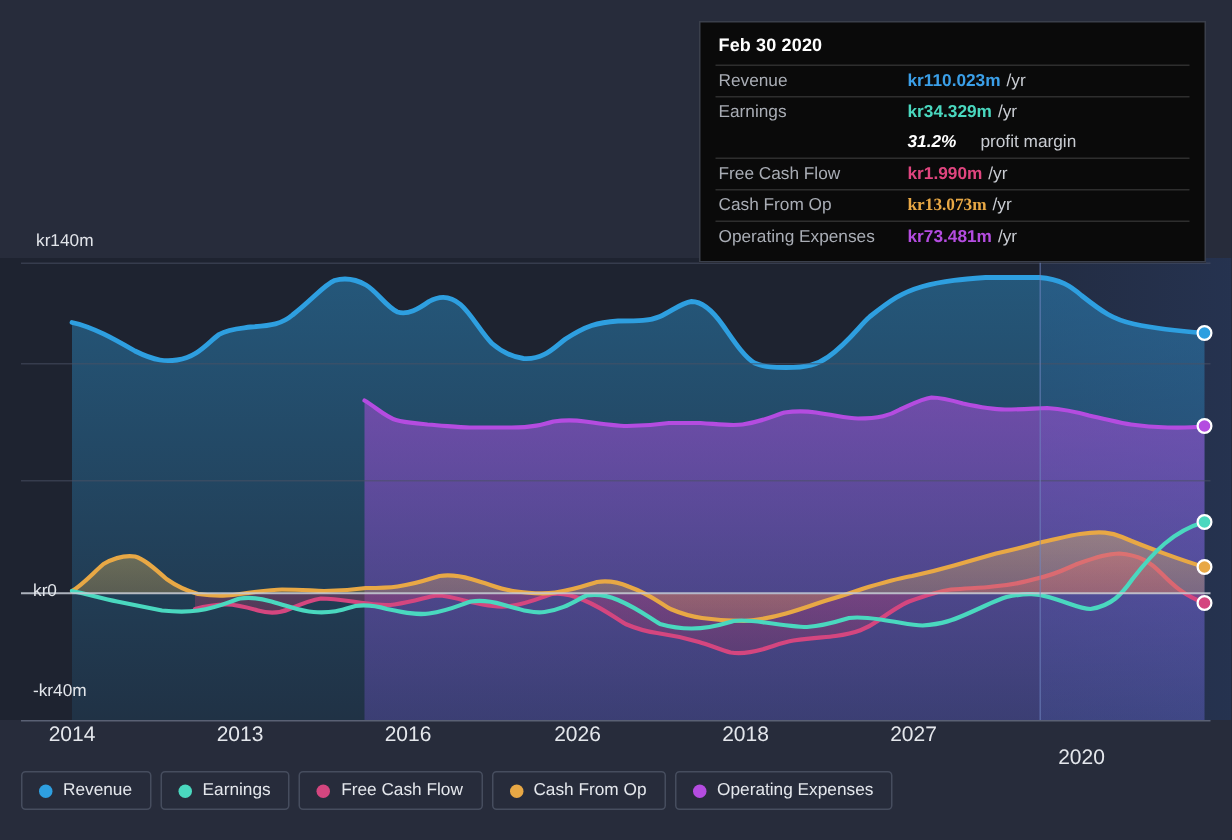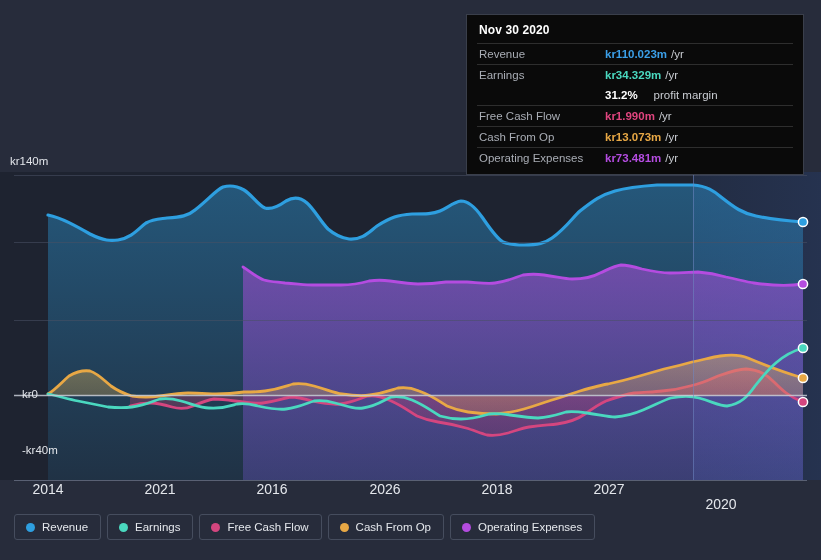--- a/index.html
+++ b/index.html
@@ -302,62 +302,62 @@
 
     <g>
       <circle cx="803" cy="222" r="4.6" fill="#2e9fe0" stroke="#ffffff" stroke-width="1.5"></circle>
       <circle cx="803" cy="284" r="4.6" fill="#b44ce0" stroke="#ffffff" stroke-width="1.5"></circle>
       <circle cx="803" cy="348" r="4.6" fill="#4ad8bf" stroke="#ffffff" stroke-width="1.5"></circle>
       <circle cx="803" cy="378" r="4.6" fill="#e8a845" stroke="#ffffff" stroke-width="1.5"></circle>
       <circle cx="803" cy="402" r="4.6" fill="#d4467f" stroke="#ffffff" stroke-width="1.5"></circle>
     </g>
   </svg>
 
-  <div class="axis-label" style="left:10px; top:155px;text-align:center;">kr140m</div>
+  <div class="axis-label" style="left:24px; top:155px;text-align:center;">kr140m</div>
   <div class="axis-label" style="left:22px; top:388px;">kr0</div>
-  <div class="axis-label" style="left:22px; top:444px;">-kr40m</div>
+  <div class="axis-label" style="left:22px; top:455px;">-kr40m</div>
 
   <div class="x-label" style="left:48px;  top:481px;">2014</div>
-  <div class="x-label" style="left:160px; top:481px;">2021</div>
+  <div class="x-label" style="left:160px; top:481px;">2013</div>
   <div class="x-label" style="left:272px; top:481px;">2016</div>
   <div class="x-label" style="left:385px; top:481px;">2026</div>
   <div class="x-label" style="left:497px; top:481px;">2018</div>
   <div class="x-label" style="left:609px; top:481px;">2027</div>
   <div class="x-label" style="left:721px; top:496px;">2020</div>
 
   <div id="tooltip">
-    <div class="tt-date">Nov 30 2020</div>
+    <div class="tt-date">Feb 30 2020</div>
 
     <div class="tt-row">
       <span class="tt-label">Revenue</span>
       <span class="tt-val" style="color:#3b9fe8;">kr110.023m</span>
       <span class="tt-unit">/yr</span>
     </div>
 
     <div class="tt-row">
       <span class="tt-label">Earnings</span>
       <span class="tt-val" style="color:#4ad8bf;">kr34.329m</span>
       <span class="tt-unit">/yr</span>
     </div>
 
     <div class="tt-row noline">
       <span class="tt-label"></span>
-      <span class="tt-val" style="color:#ffffff;">31.2%</span>
+      <span class="tt-val" style="color:#ffffff;font-style:italic;">31.2%</span>
       <span class="tt-sub">profit margin</span>
     </div>
 
     <div class="tt-row">
       <span class="tt-label">Free Cash Flow</span>
       <span class="tt-val" style="color:#e0457f;">kr1.990m</span>
       <span class="tt-unit">/yr</span>
     </div>
 
     <div class="tt-row">
       <span class="tt-label">Cash From Op</span>
-      <span class="tt-val" style="color:#e8a845;">kr13.073m</span>
+      <span class="tt-val" style="color:#e8a845;font-family:Liberation Serif, serif;">kr13.073m</span>
       <span class="tt-unit">/yr</span>
     </div>
 
     <div class="tt-row">
       <span class="tt-label">Operating Expenses</span>
       <span class="tt-val" style="color:#b44ce0;">kr73.481m</span>
       <span class="tt-unit">/yr</span>
     </div>
   </div>
 

